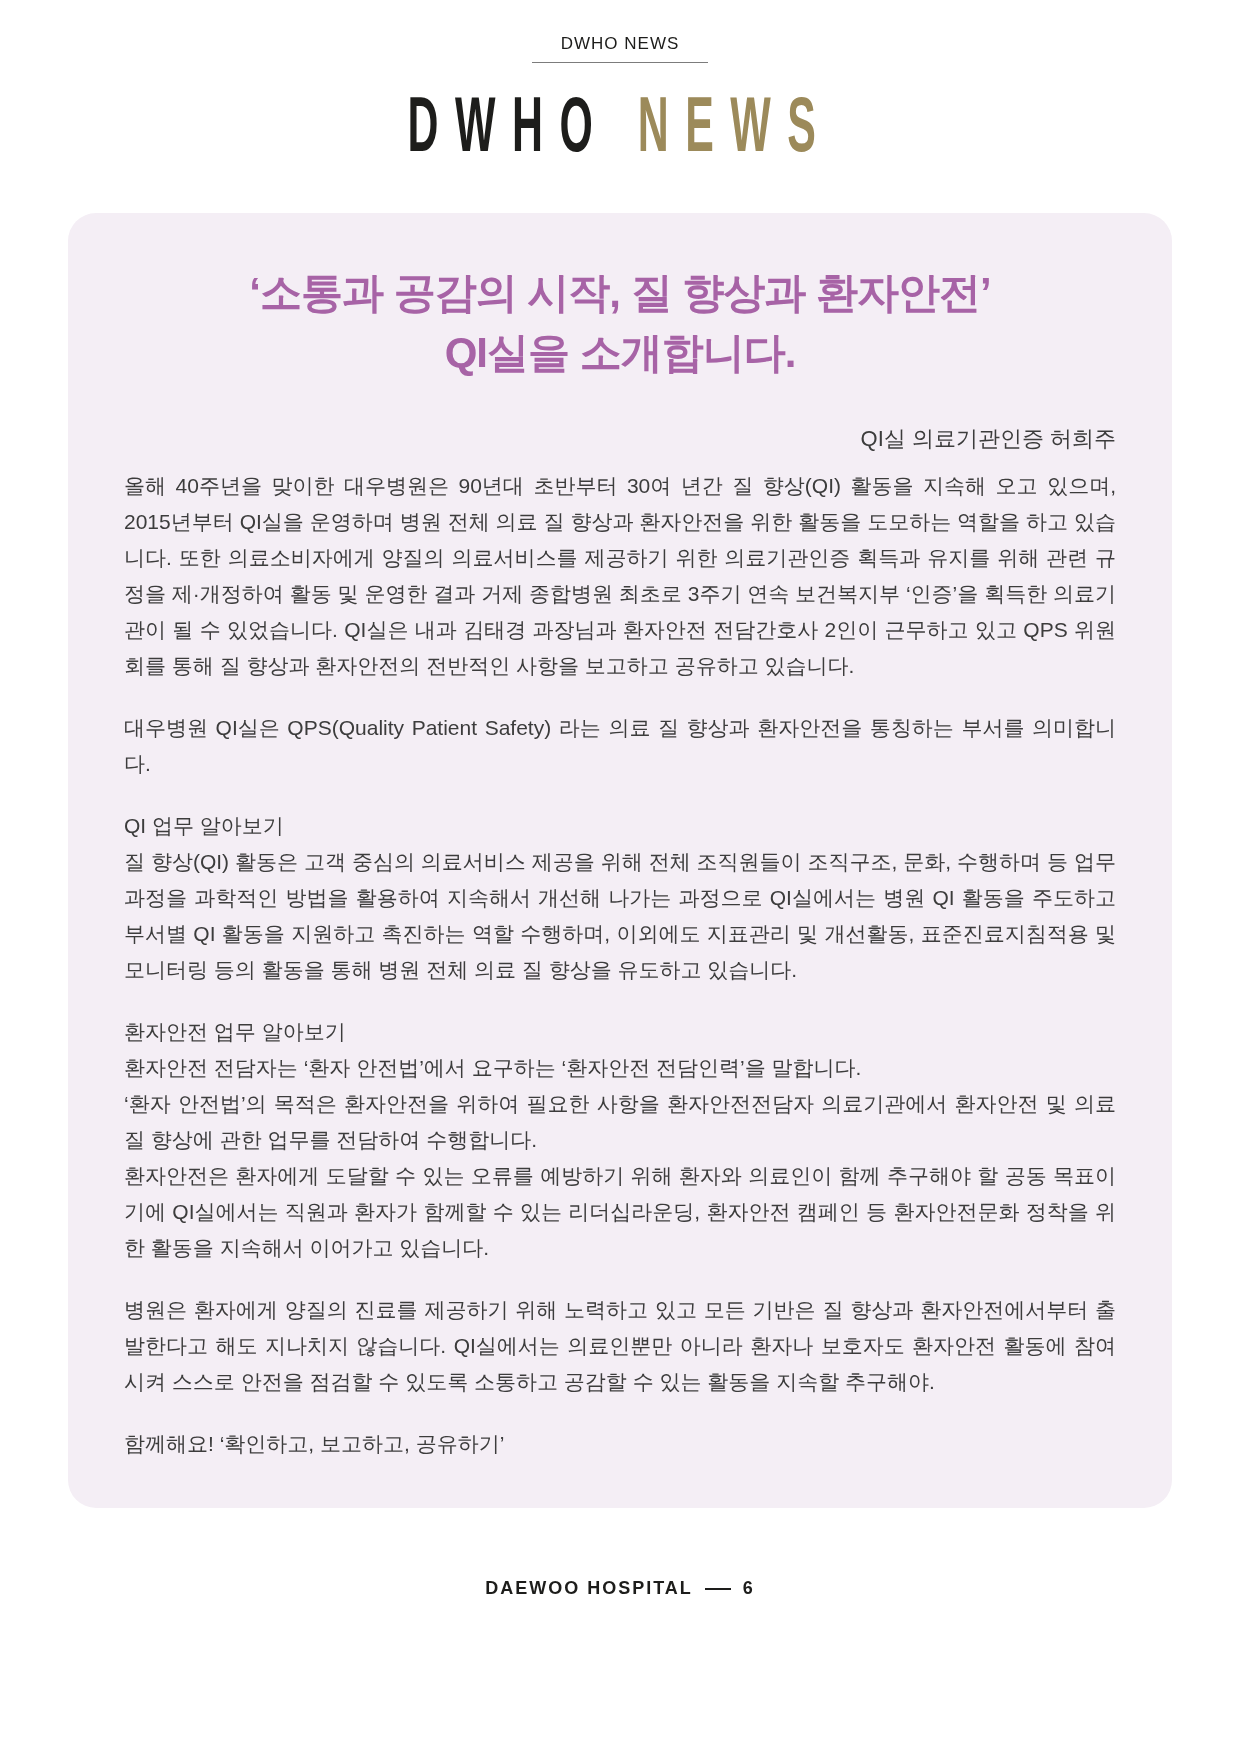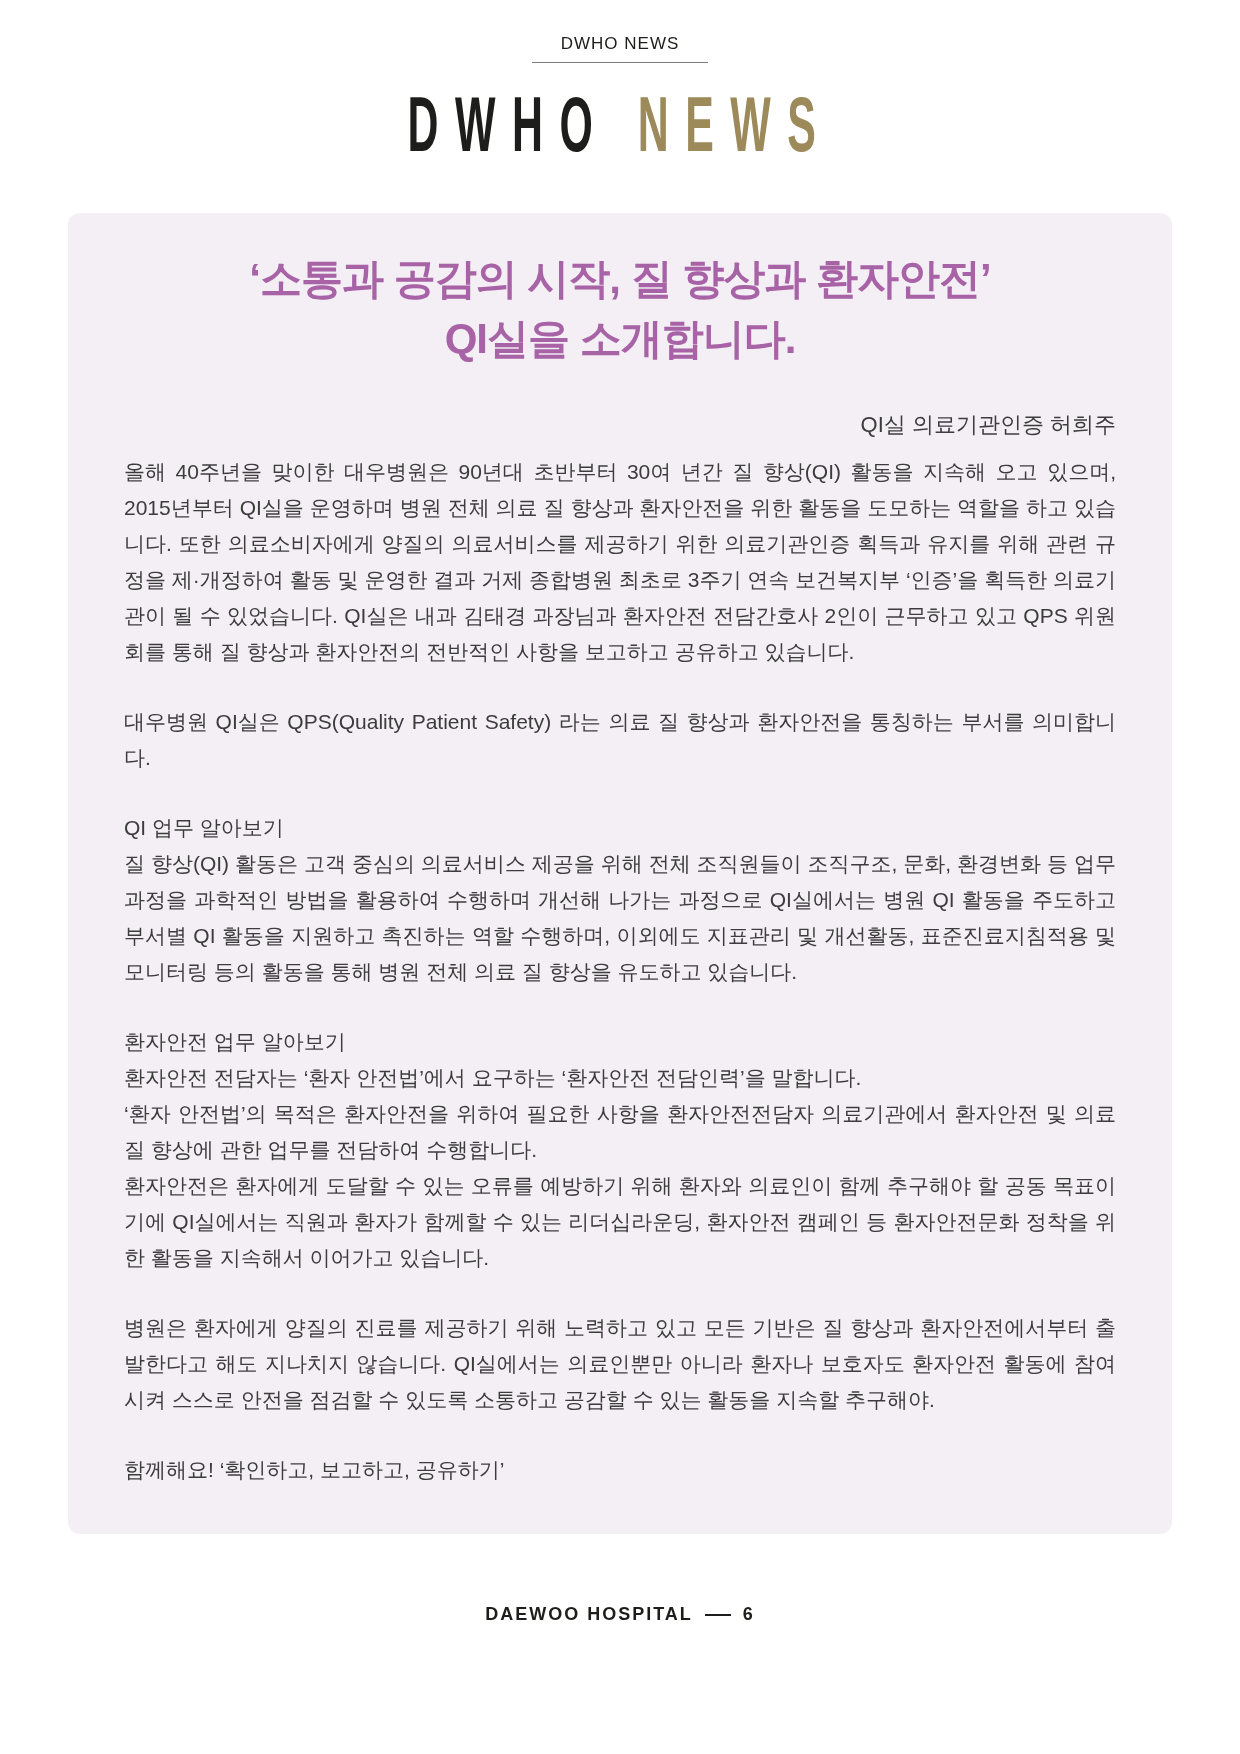--- a/index.html
+++ b/index.html
@@ -43,22 +43,22 @@
     line-height: 1;
     color: #1d1d1b;
   }
   .logo .gold { color: #9c8a5a; }
   
   .card {
     box-sizing: border-box;
     width: 1104px;
     margin: 50px auto 0;
     background: #f4eef5;
-    border-radius: 12px;
-    padding: 28px 56px 46px;
+    border-radius: 28px;
+    padding: 42px 56px 46px;
   }
   .title {
     margin: 8px 0 0;
     text-align: center;
     font-size: 42px;
     font-weight: bold;
     line-height: 1.42;
     letter-spacing: -1px;
     color: #a763a6;
   }
@@ -68,21 +68,21 @@
     font-size: 22px;
     color: #3c3c3c;
   }
   .body-text {
     margin: 0;
     font-size: 21px;
     line-height: 36px;
     color: #3c3c3c;
     text-align: justify;
   }
-  .mt-para { margin-top: 34px; }
+  .mt-para { margin-top: 26px; }
   .mt-intro { margin-top: 14px; }
   
   .footer {
     margin-top: 70px;
     text-align: center;
     font-size: 18px;
     font-weight: bold;
     letter-spacing: 2px;
     color: #1d1d1b;
     white-space: nowrap;
@@ -112,21 +112,21 @@
       <span>QI실을 소개합니다.</span>
     </h2>
 
     <div class="byline">QI실 의료기관인증 허희주</div>
 
     <p class="body-text mt-intro">올해 40주년을 맞이한 대우병원은 90년대 초반부터 30여 년간 질 향상(QI) 활동을 지속해 오고 있으며, 2015년부터 QI실을 운영하며 병원 전체 의료 질 향상과 환자안전을 위한 활동을 도모하는 역할을 하고 있습니다. 또한 의료소비자에게 양질의 의료서비스를 제공하기 위한 의료기관인증 획득과 유지를 위해 관련 규정을 제·개정하여 활동 및 운영한 결과 거제 종합병원 최초로 3주기 연속 보건복지부 ‘인증’을 획득한 의료기관이 될 수 있었습니다. QI실은 내과 김태경 과장님과 환자안전 전담간호사 2인이 근무하고 있고 QPS 위원회를 통해 질 향상과 환자안전의 전반적인 사항을 보고하고 공유하고 있습니다.</p>
 
     <p class="body-text mt-para">대우병원 QI실은 QPS(Quality Patient Safety) 라는 의료 질 향상과 환자안전을 통칭하는 부서를 의미합니다.</p>
 
     <p class="body-text mt-para">QI 업무 알아보기</p>
-    <p class="body-text">질 향상(QI) 활동은 고객 중심의 의료서비스 제공을 위해 전체 조직원들이 조직구조, 문화, 환경변화 등 업무 과정을 과학적인 방법을 활용하여 수행하며 개선해 나가는 과정으로 QI실에서는 병원 QI 활동을 주도하고 부서별 QI 활동을 지원하고 촉진하는 역할 수행하며, 이외에도 지표관리 및 개선활동, 표준진료지침적용 및 모니터링 등의 활동을 통해 병원 전체 의료 질 향상을 유도하고 있습니다.</p>
+    <p class="body-text">질 향상(QI) 활동은 고객 중심의 의료서비스 제공을 위해 전체 조직원들이 조직구조, 문화, 수행하며 등 업무 과정을 과학적인 방법을 활용하여 지속해서 개선해 나가는 과정으로 QI실에서는 병원 QI 활동을 주도하고 부서별 QI 활동을 지원하고 촉진하는 역할 수행하며, 이외에도 지표관리 및 개선활동, 표준진료지침적용 및 모니터링 등의 활동을 통해 병원 전체 의료 질 향상을 유도하고 있습니다.</p>
 
     <p class="body-text mt-para">환자안전 업무 알아보기</p>
     <div class="body-text">환자안전 전담자는 ‘환자 안전법’에서 요구하는 ‘환자안전 전담인력’을 말합니다.</div>
     <div class="body-text">‘환자 안전법’의 목적은 환자안전을 위하여 필요한 사항을 환자안전전담자 의료기관에서 환자안전 및 의료 질 향상에 관한 업무를 전담하여 수행합니다.</div>
     <div class="body-text">환자안전은 환자에게 도달할 수 있는 오류를 예방하기 위해 환자와 의료인이 함께 추구해야 할 공동 목표이기에 QI실에서는 직원과 환자가 함께할 수 있는 리더십라운딩, 환자안전 캠페인 등 환자안전문화 정착을 위한 활동을 지속해서 이어가고 있습니다.</div>
 
     <p class="body-text mt-para">병원은 환자에게 양질의 진료를 제공하기 위해 노력하고 있고 모든 기반은 질 향상과 환자안전에서부터 출발한다고 해도 지나치지 않습니다. QI실에서는 의료인뿐만 아니라 환자나 보호자도 환자안전 활동에 참여시켜 스스로 안전을 점검할 수 있도록 소통하고 공감할 수 있는 활동을 지속할 추구해야.</p>
 
     <p class="body-text mt-para">함께해요! ‘확인하고, 보고하고, 공유하기’</p>
   </div>

